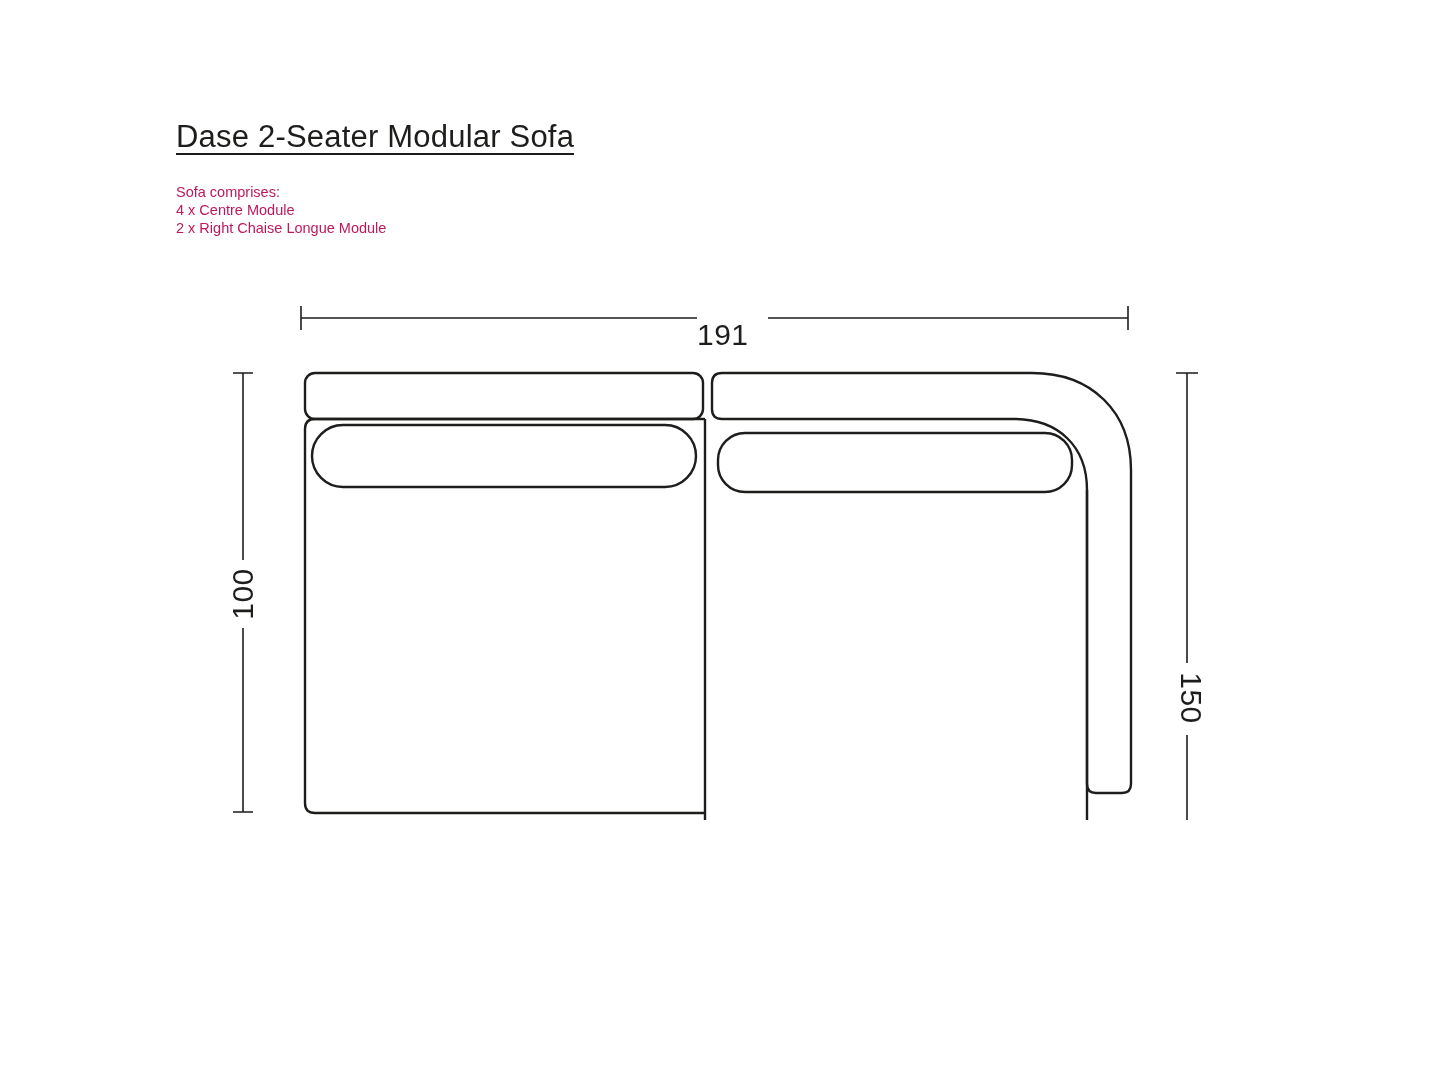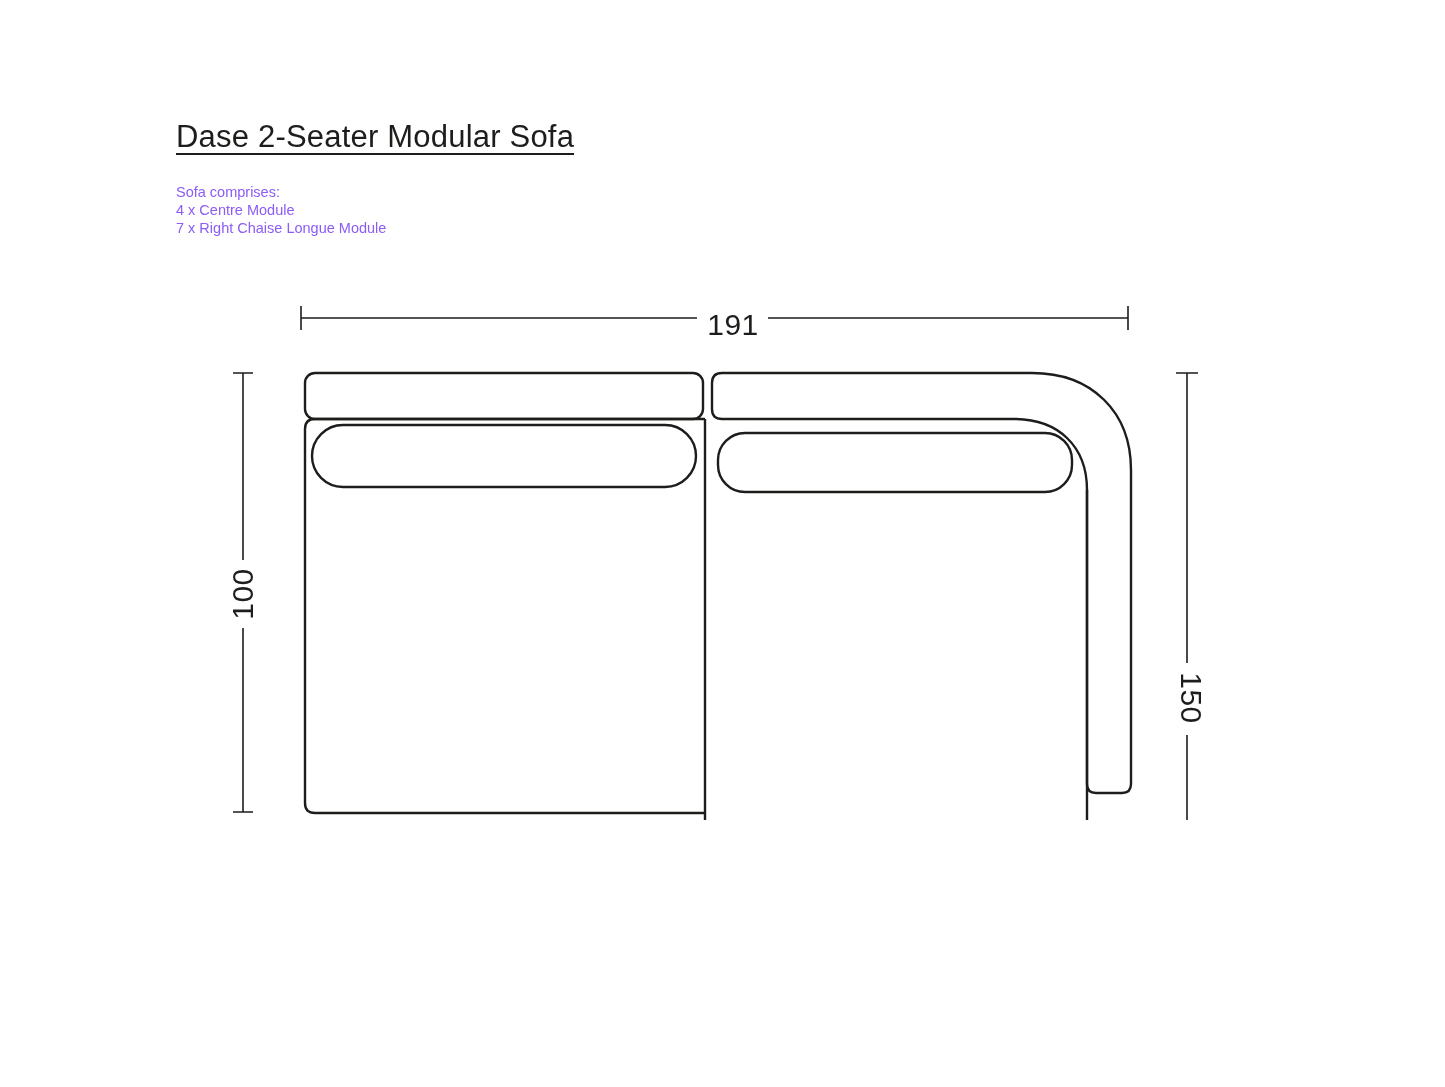--- a/index.html
+++ b/index.html
@@ -32,21 +32,21 @@
   .title-line {
     text-decoration: underline;
     text-decoration-thickness: 2px;
     text-underline-offset: 6px;
   }
   .comprises {
     margin-top: 27px;
     font-size: 14.5px;
     line-height: 18px;
     font-weight: 400;
-    color: #8b5cf6;
+    color: #be185d;
   }
   .diagram-svg {
     position: absolute;
     left: 0;
     top: 0;
   }
   .sofa {
     fill: none;
     stroke: #1d1d1b;
     stroke-width: 2.4;
@@ -59,23 +59,23 @@
   .dim-label {
     position: absolute;
     font-size: 30px;
     font-weight: 500;
     letter-spacing: 0.5px;
     color: #1d1d1b;
     white-space: nowrap;
   }
   .dim-width {
     left: 697px;
-    top: 308px;
+    top: 318px;
     width: 72px;
-    text-align: center;
+    text-align: left;
   }
   .dim-left-depth {
     left: 243px;
     top: 594px;
     transform: translate(-50%, -50%) rotate(-90deg);
   }
   .dim-right-depth {
     left: 1191px;
     top: 698px;
     transform: translate(-50%, -50%) rotate(90deg);
@@ -86,21 +86,21 @@
 
 <div class="canvas">
 
   <div class="header">
     <h1 class="title">
       <span class="title-line">Dase 2-Seater Modular Sofa</span><br>
     </h1>
     <div class="comprises">
       <div>Sofa comprises:</div>
       <div>4 x Centre Module</div>
-      <div>7 x Right Chaise Longue Module</div>
+      <div>2 x Right Chaise Longue Module</div>
     </div>
   </div>
 
   <svg class="diagram-svg" width="1445" height="1087" viewBox="0 0 1445 1087" xmlns="http://www.w3.org/2000/svg">
 
     <g class="dim">
       <path d="M301 318H697 M768 318H1128 M301 306V330 M1128 306V330"></path>
       <path d="M243 373V560 M243 628V812 M233 373H253 M233 812H253"></path>
       <path d="M1187 373V663 M1187 735V1018 M1176 373H1198 M1176 1018H1198"></path>
     </g>

